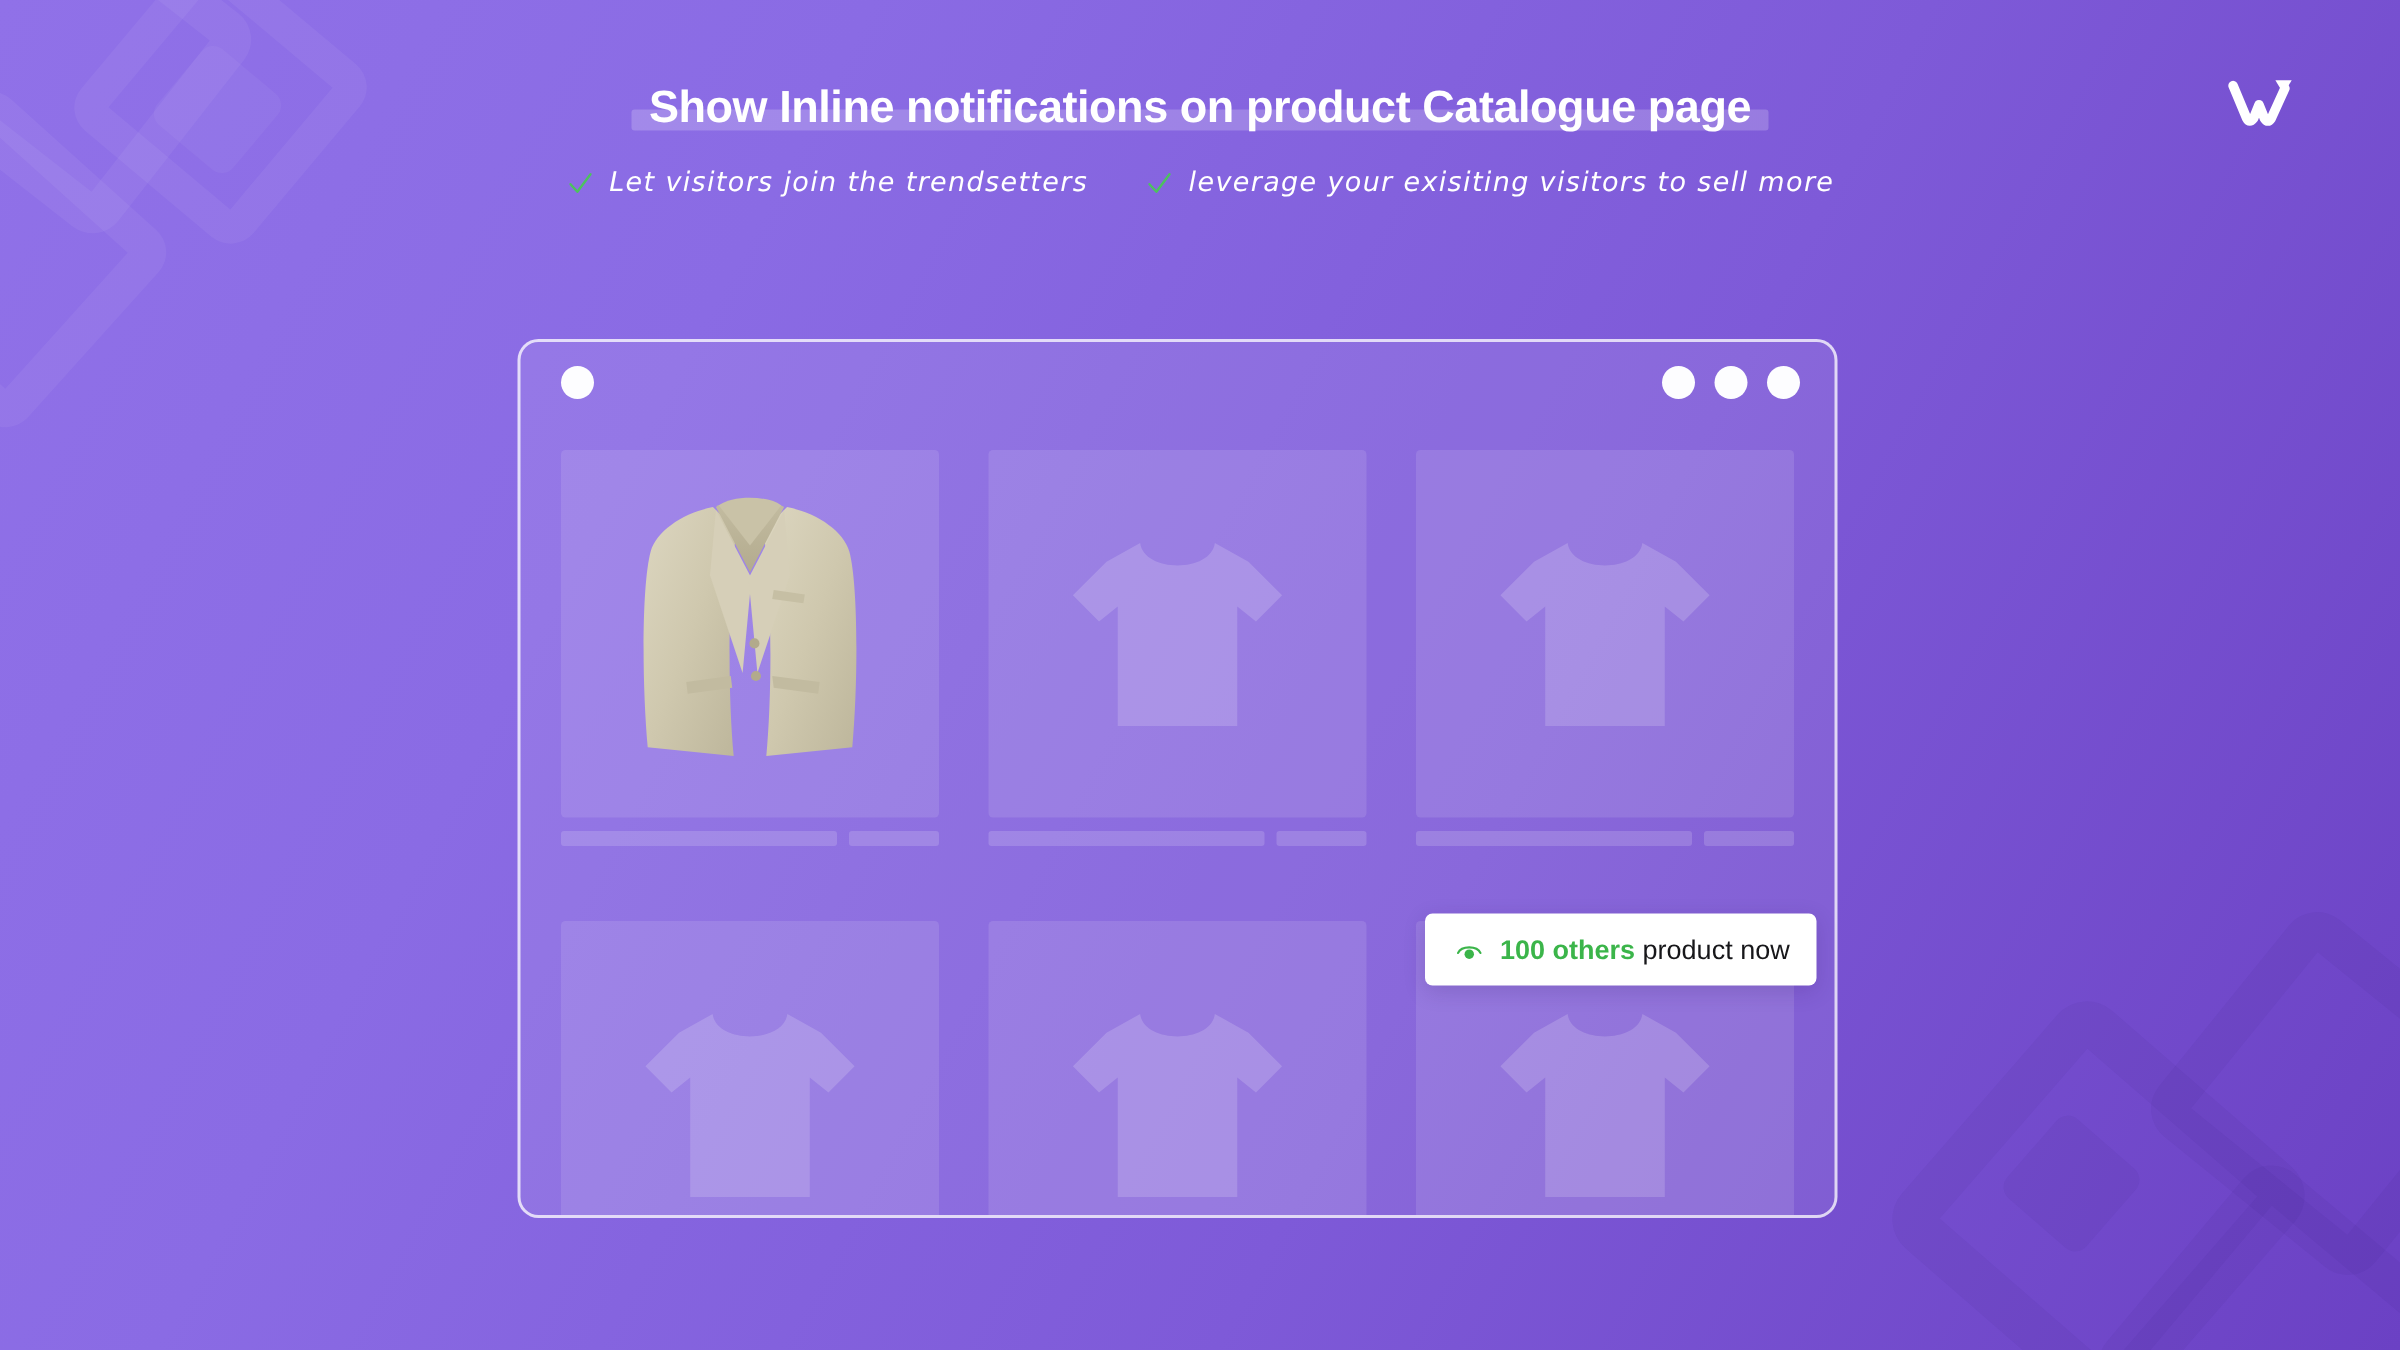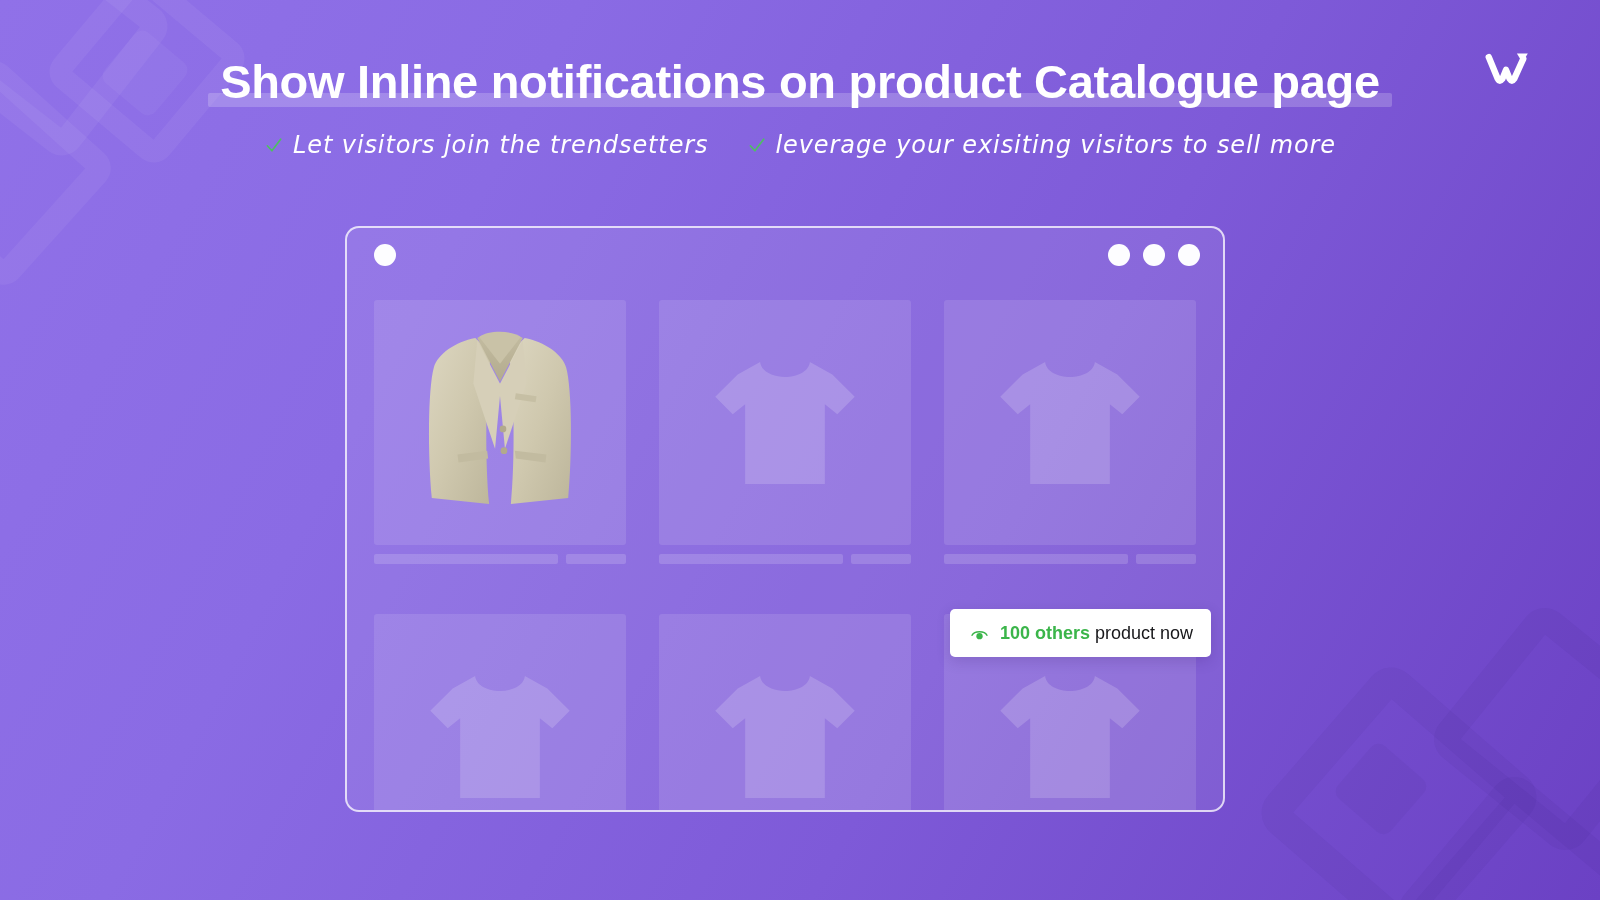--- a/index.html
+++ b/index.html
@@ -59,21 +59,21 @@
     position: absolute;
     left: 0;
     right: 0;
     bottom: 3px;
     height: 14px;
     background: rgba(255,255,255,0.20);
     border-radius: 2px;
   }
   .title {
     position: relative;
-    font-size: 47px;
+    font-size: 30px;
     font-weight: 700;
     color: #ffffff;
     letter-spacing: -0.3px;
     line-height: 1.2;
     white-space: nowrap;
     font-family: "Liberation Sans", sans-serif;
   }
 
   .subline {
     margin-top: 21px;
@@ -89,21 +89,21 @@
   }
   .check {
     width: 20px;
     height: 20px;
     flex: 0 0 20px;
     display: block;
   }
   .sub-text {
     font-family: "DejaVu Sans", sans-serif;
     font-style: italic;
-    font-size: 24px;
+    font-size: 18px;
     color: #ffffff;
     letter-spacing: 0.9px;
     white-space: nowrap;
   }
 
   
   .logo {
     position: absolute;
     top: 48px;
     right: 72px;

